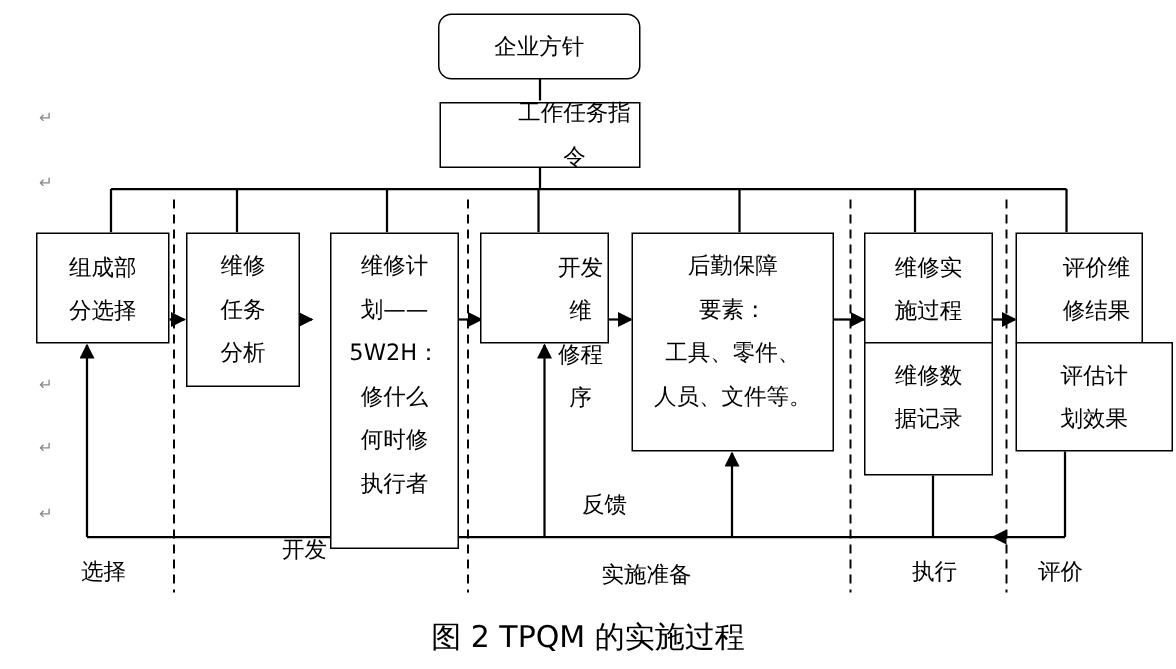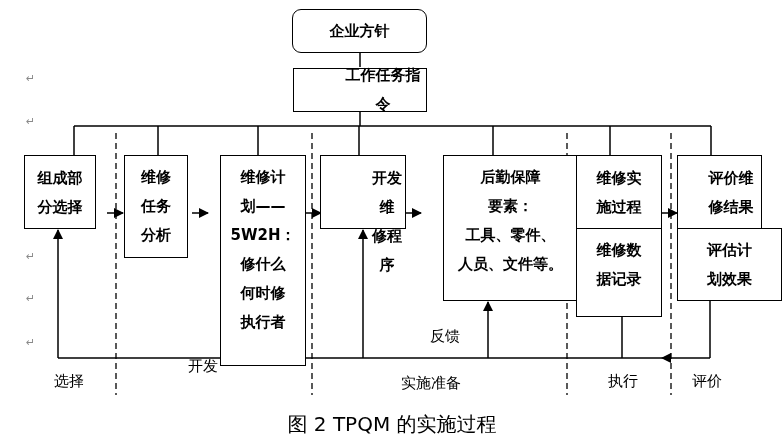--- a/index.html
+++ b/index.html
@@ -1,20 +1,20 @@
 <!DOCTYPE html>
 <html><head>
 <meta charset="utf-8">
 <style>
   html, body { margin: 0; padding: 0; background: #ffffff; }
   body { width: 784px; height: 446px; position: relative; overflow: hidden;
          font-family: "DejaVu Sans", "Liberation Sans", sans-serif; color: #000; }
   svg#diagram { position: absolute; left: 0; top: 0; }
   .box { position: absolute; border: 1.5px solid #000; background: #fff; box-sizing: border-box;
-         display: flex; align-items: flex-start; justify-content: center; font-weight: bold; }
+         display: flex; align-items: flex-start; justify-content: center; }
   .rounded { border-radius: 9px; }
   .txt { font-size: 15px; line-height: 29px; text-align: center; white-space: pre-line; }
   .label { position: absolute; font-size: 15px; white-space: nowrap; }
   .mark { position: absolute; color: #8a8a8a; font-size: 11px; }
   .caption { position: absolute; font-size: 20px; white-space: nowrap; left: 0; width: 784px; text-align: center; top: 411px; }
 </style>
 </head>
 <body>
 
 <svg id="diagram" width="784" height="446">
@@ -58,42 +58,42 @@
   <line x1="622" y1="358" x2="622" y2="302" stroke="#000" stroke-width="1.5" marker-end="url(#ah)"></line>
 </svg>
 
 <div class="box rounded" style="left:292px;top:9px;width:135px;height:44px;align-items:center;">
   <span class="txt">企业方针</span>
 </div>
 <div class="box" style="left:293px;top:68px;width:134px;height:44px;align-items:center;padding-left:46px;">
   <span class="txt">工作任务指令</span>
 </div>
 
-<div class="box" style="left:24px;top:155px;width:72px;height:74px;padding-top:8px;">
+<div class="box" style="left:24px;top:155px;width:89px;height:74px;padding-top:8px;">
   <span class="txt">组成部
 分选择</span>
 </div>
-<div class="box" style="left:124px;top:155px;width:64px;height:103px;padding-top:7px;">
+<div class="box" style="left:124px;top:155px;width:76px;height:103px;padding-top:7px;">
   <span class="txt">维修
 任务
 分析</span>
 </div>
 <div class="box" style="left:220px;top:155px;width:86px;height:211px;padding-top:7px;">
   <span class="txt">维修计
 划——
 5W2H：
 修什么
 何时修
 执行者</span>
 </div>
 <div class="box" style="left:320px;top:155px;width:86px;height:74px;padding-top:8px;padding-left:48px;">
   <span class="txt">开发维
 修程序</span>
 </div>
-<div class="box" style="left:421px;top:155px;width:135px;height:146px;padding-top:7px;margin-left:22px;">
+<div class="box" style="left:421px;top:155px;width:135px;height:146px;padding-top:7px;">
   <span class="txt">后勤保障
 要素：
 工具、零件、
 人员、文件等。</span>
 </div>
 <div class="box" style="left:576px;top:155px;width:86px;height:94px;padding-top:8px;">
   <span class="txt">维修实
 施过程</span>
 </div>
 <div class="box" style="left:576px;top:228px;width:86px;height:89px;padding-top:7px;">
@@ -102,21 +102,21 @@
 </div>
 <div class="box" style="left:677px;top:155px;width:85px;height:74px;padding-top:8px;padding-left:23px;">
   <span class="txt">评价维
 修结果</span>
 </div>
 <div class="box" style="left:677px;top:228px;width:105px;height:73px;padding-top:7px;">
   <span class="txt">评估计
 划效果</span>
 </div>
 
-<span class="label" style="left:430px;top:327px;">反馈</span>
+<span class="label" style="left:388px;top:327px;">反馈</span>
 
 <span class="label" style="left:54px;top:372px;">选择</span>
 <span class="label" style="left:188px;top:357px;">开发</span>
 <span class="label" style="left:401px;top:374px;">实施准备</span>
 <span class="label" style="left:608px;top:372px;">执行</span>
 <span class="label" style="left:692px;top:372px;">评价</span>
 
 <span class="mark" style="left:26px;top:72px;">↵</span>
 <span class="mark" style="left:26px;top:115px;">↵</span>
 <span class="mark" style="left:26px;top:250px;">↵</span>

